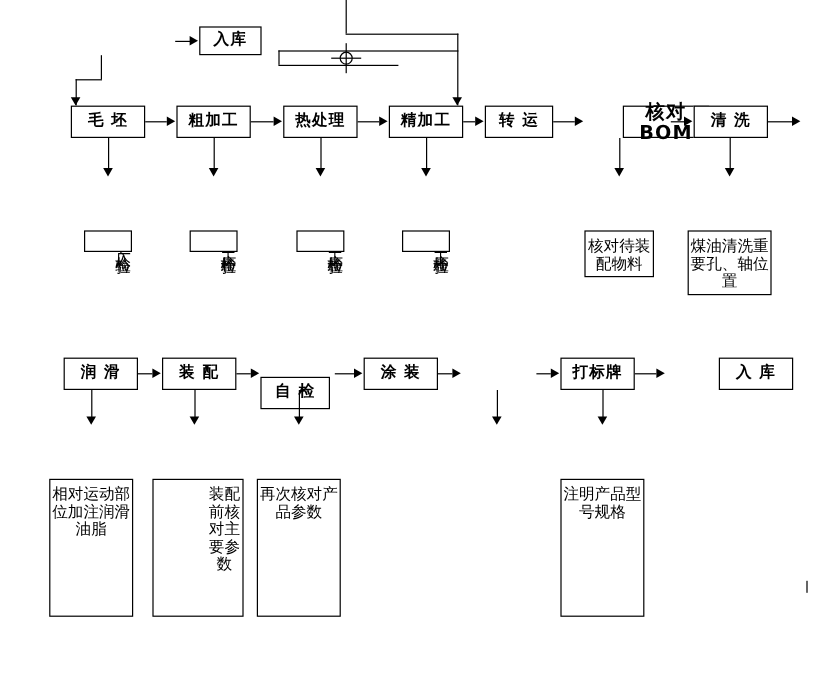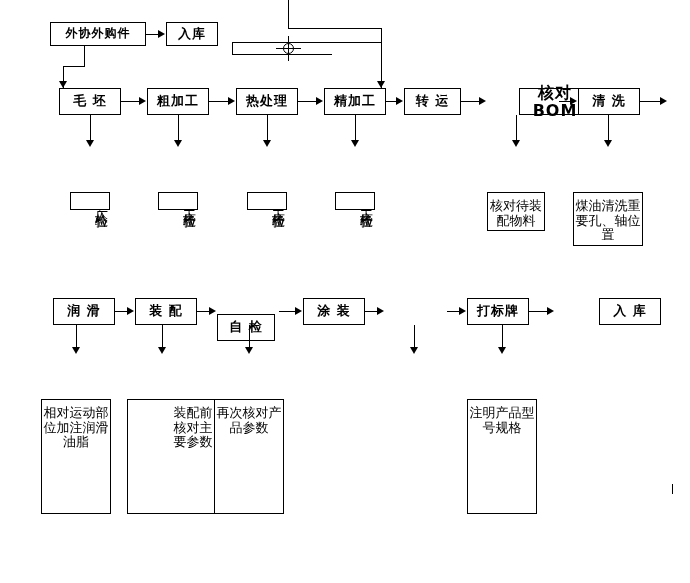--- a/index.html
+++ b/index.html
@@ -80,21 +80,20 @@
   .node-cross-h, .node-cross-v {
     position: absolute;
     background: #000;
   }
 </style>
 </head>
 <body>
 
 <div id="canvas">
 
-  <div class="box proc" style="left:50px; top:22px; width:96px; height:24px; font-size:12px;">外协外购件</div>
   <div class="box proc" style="left:166px; top:22px; width:52px; height:24px;">入库</div>
 
   <div class="line hline" style="left:146px; top:34px; width:13px;"></div>
   <div class="arrow-r" style="left:158px; top:30px;"></div>
 
   <div class="line vline" style="left:84px; top:46px; height:20px;"></div>
   <div class="line hline" style="left:63px; top:66px; width:22px;"></div>
   <div class="line vline" style="left:63px; top:66px; height:22px;"></div>
   <div class="arrow-d" style="left:59px; top:81px;"></div>
 
@@ -214,21 +213,21 @@
 
   <div class="line vline" style="left:414px; top:325px; height:23px;"></div>
   <div class="arrow-d" style="left:410px; top:347px;"></div>
 
   <div class="line vline" style="left:502px; top:325px; height:23px;"></div>
   <div class="arrow-d" style="left:498px; top:347px;"></div>
 
   <div class="box note" style="left:41px; top:355px; width:70px; height:115px;">
     <span>相对运动部位加注润滑油脂</span>
   </div>
-  <div class="box note" style="left:127px; top:355px; width:88px; height:115px;padding-left:45px;">
+  <div class="box note" style="left:127px; top:355px; width:76px; height:115px;padding-left:45px;">
     <span>装配前核对主要参数</span>
   </div>
   <div class="box note" style="left:214px; top:355px; width:70px; height:115px;">
     <span>再次核对产品参数</span>
   </div>
   <div class="box note" style="left:467px; top:355px; width:70px; height:115px;">
     <span>注明产品型号规格</span>
   </div>
 
   <div class="line vline" style="left:672px; top:484px; height:10px;"></div>

